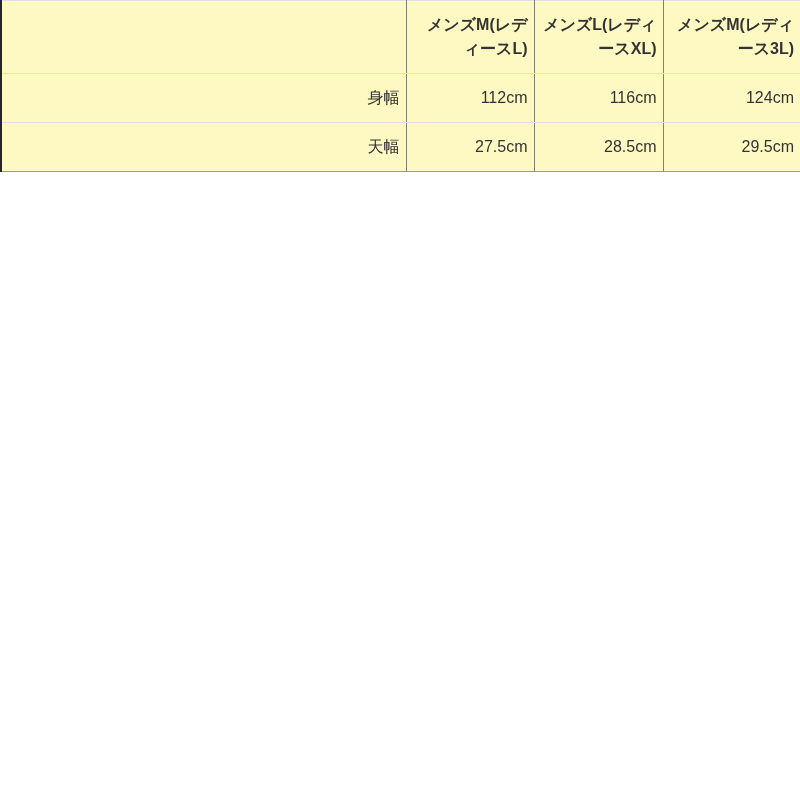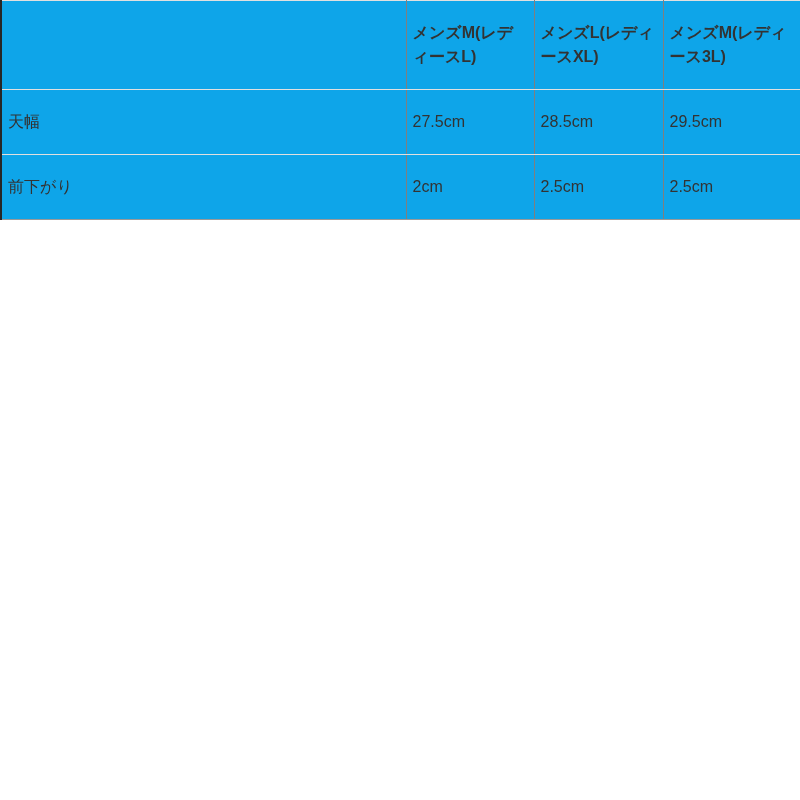--- a/index.html
+++ b/index.html
@@ -26,25 +26,25 @@
     border-left: 2px solid #262626;
     border-right: 2px solid #262626;
     border-top: 1px solid #e0e0e0;
   }
   table.size-table th,
   table.size-table td {
     
     border-style: solid;
     border-width: 1px;
     border-color: #e0e0e0 #7f7f7f;
-    text-align: left;
+    text-align: right;
     vertical-align: middle;
     font-size: 16px;
-    padding: 12px 6px;
-    background: #0ea5e9;
+    padding: 4px 6px;
+    background: #fef9c3;
     overflow: hidden;
   }
   table.size-table thead th {
     font-weight: bold;
     height: 64px;
     line-height: 24px;
     color: #333333;
   }
   table.size-table tbody td {
     height: 40px;
@@ -90,28 +90,28 @@
     <thead>
       <tr>
         <th></th>
         <th>メンズM(レディースL)</th>
         <th>メンズL(レディースXL)</th>
         <th>メンズM(レディース3L)</th>
       </tr>
     </thead>
     <tbody>
       <tr>
+        <td>身幅</td>
+        <td>112cm</td>
+        <td>116cm</td>
+        <td>124cm</td>
+      </tr>
+      <tr>
         <td>天幅</td>
         <td>27.5cm</td>
         <td>28.5cm</td>
         <td>29.5cm</td>
-      </tr>
-      <tr>
-        <td>前下がり</td>
-        <td>2cm</td>
-        <td>2.5cm</td>
-        <td>2.5cm</td>
       </tr>
     </tbody>
   </table>
 
 
 </div>
 
 </body></html>

